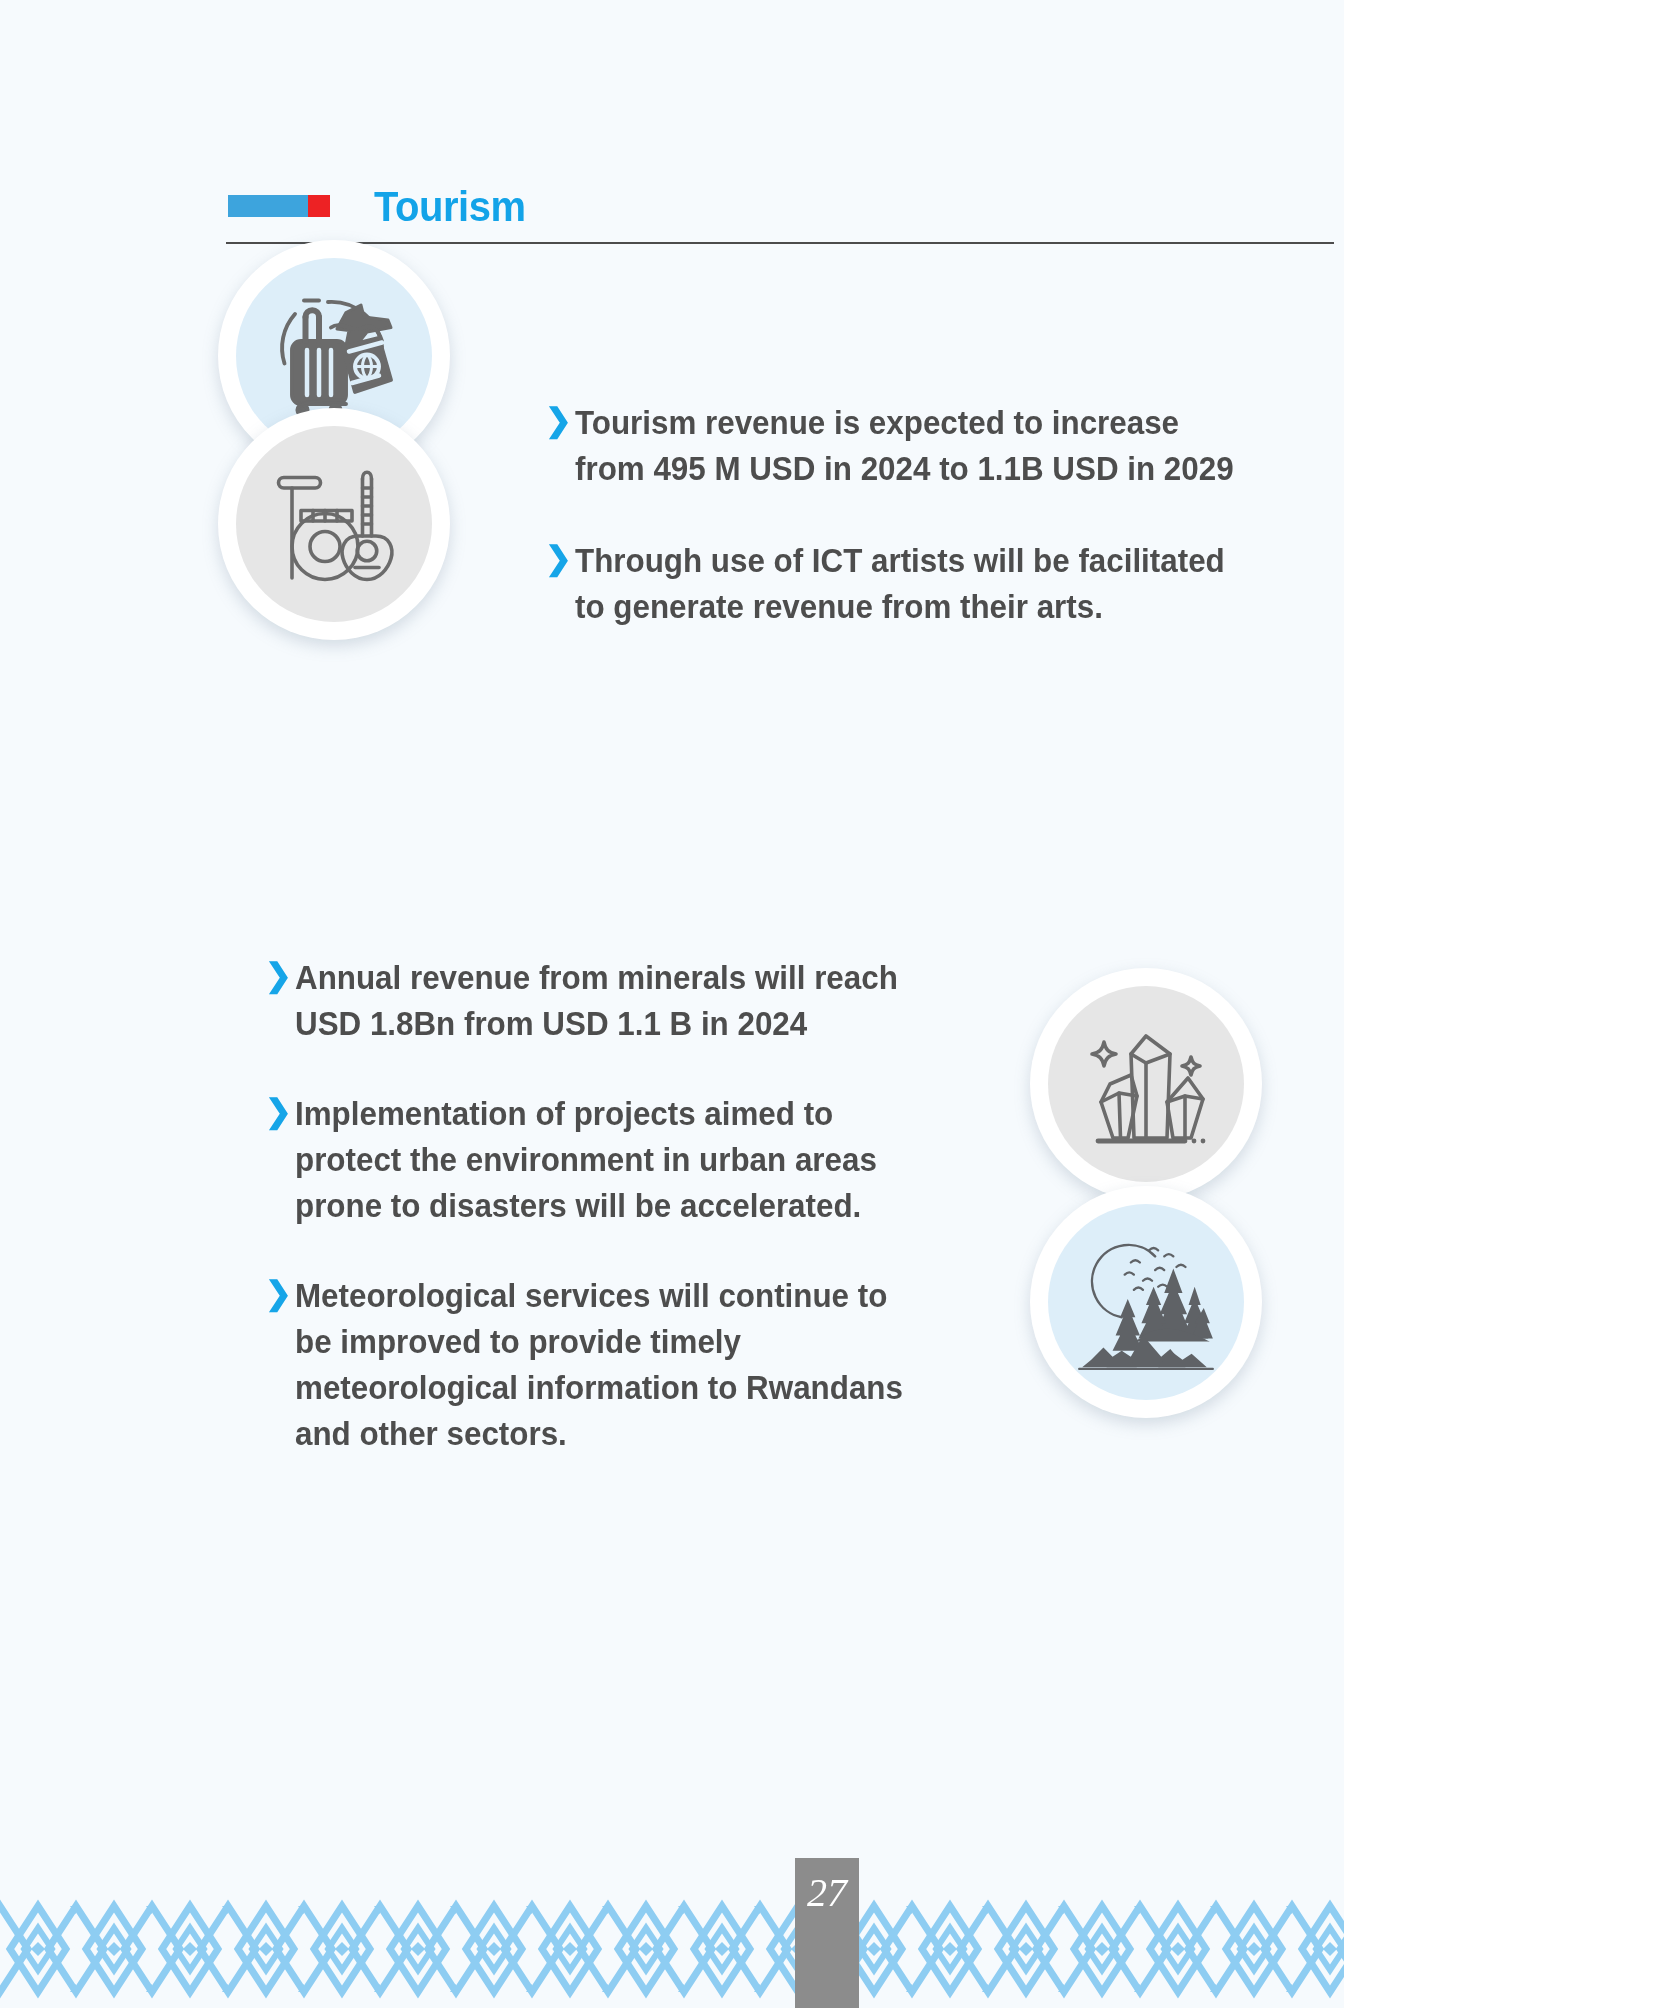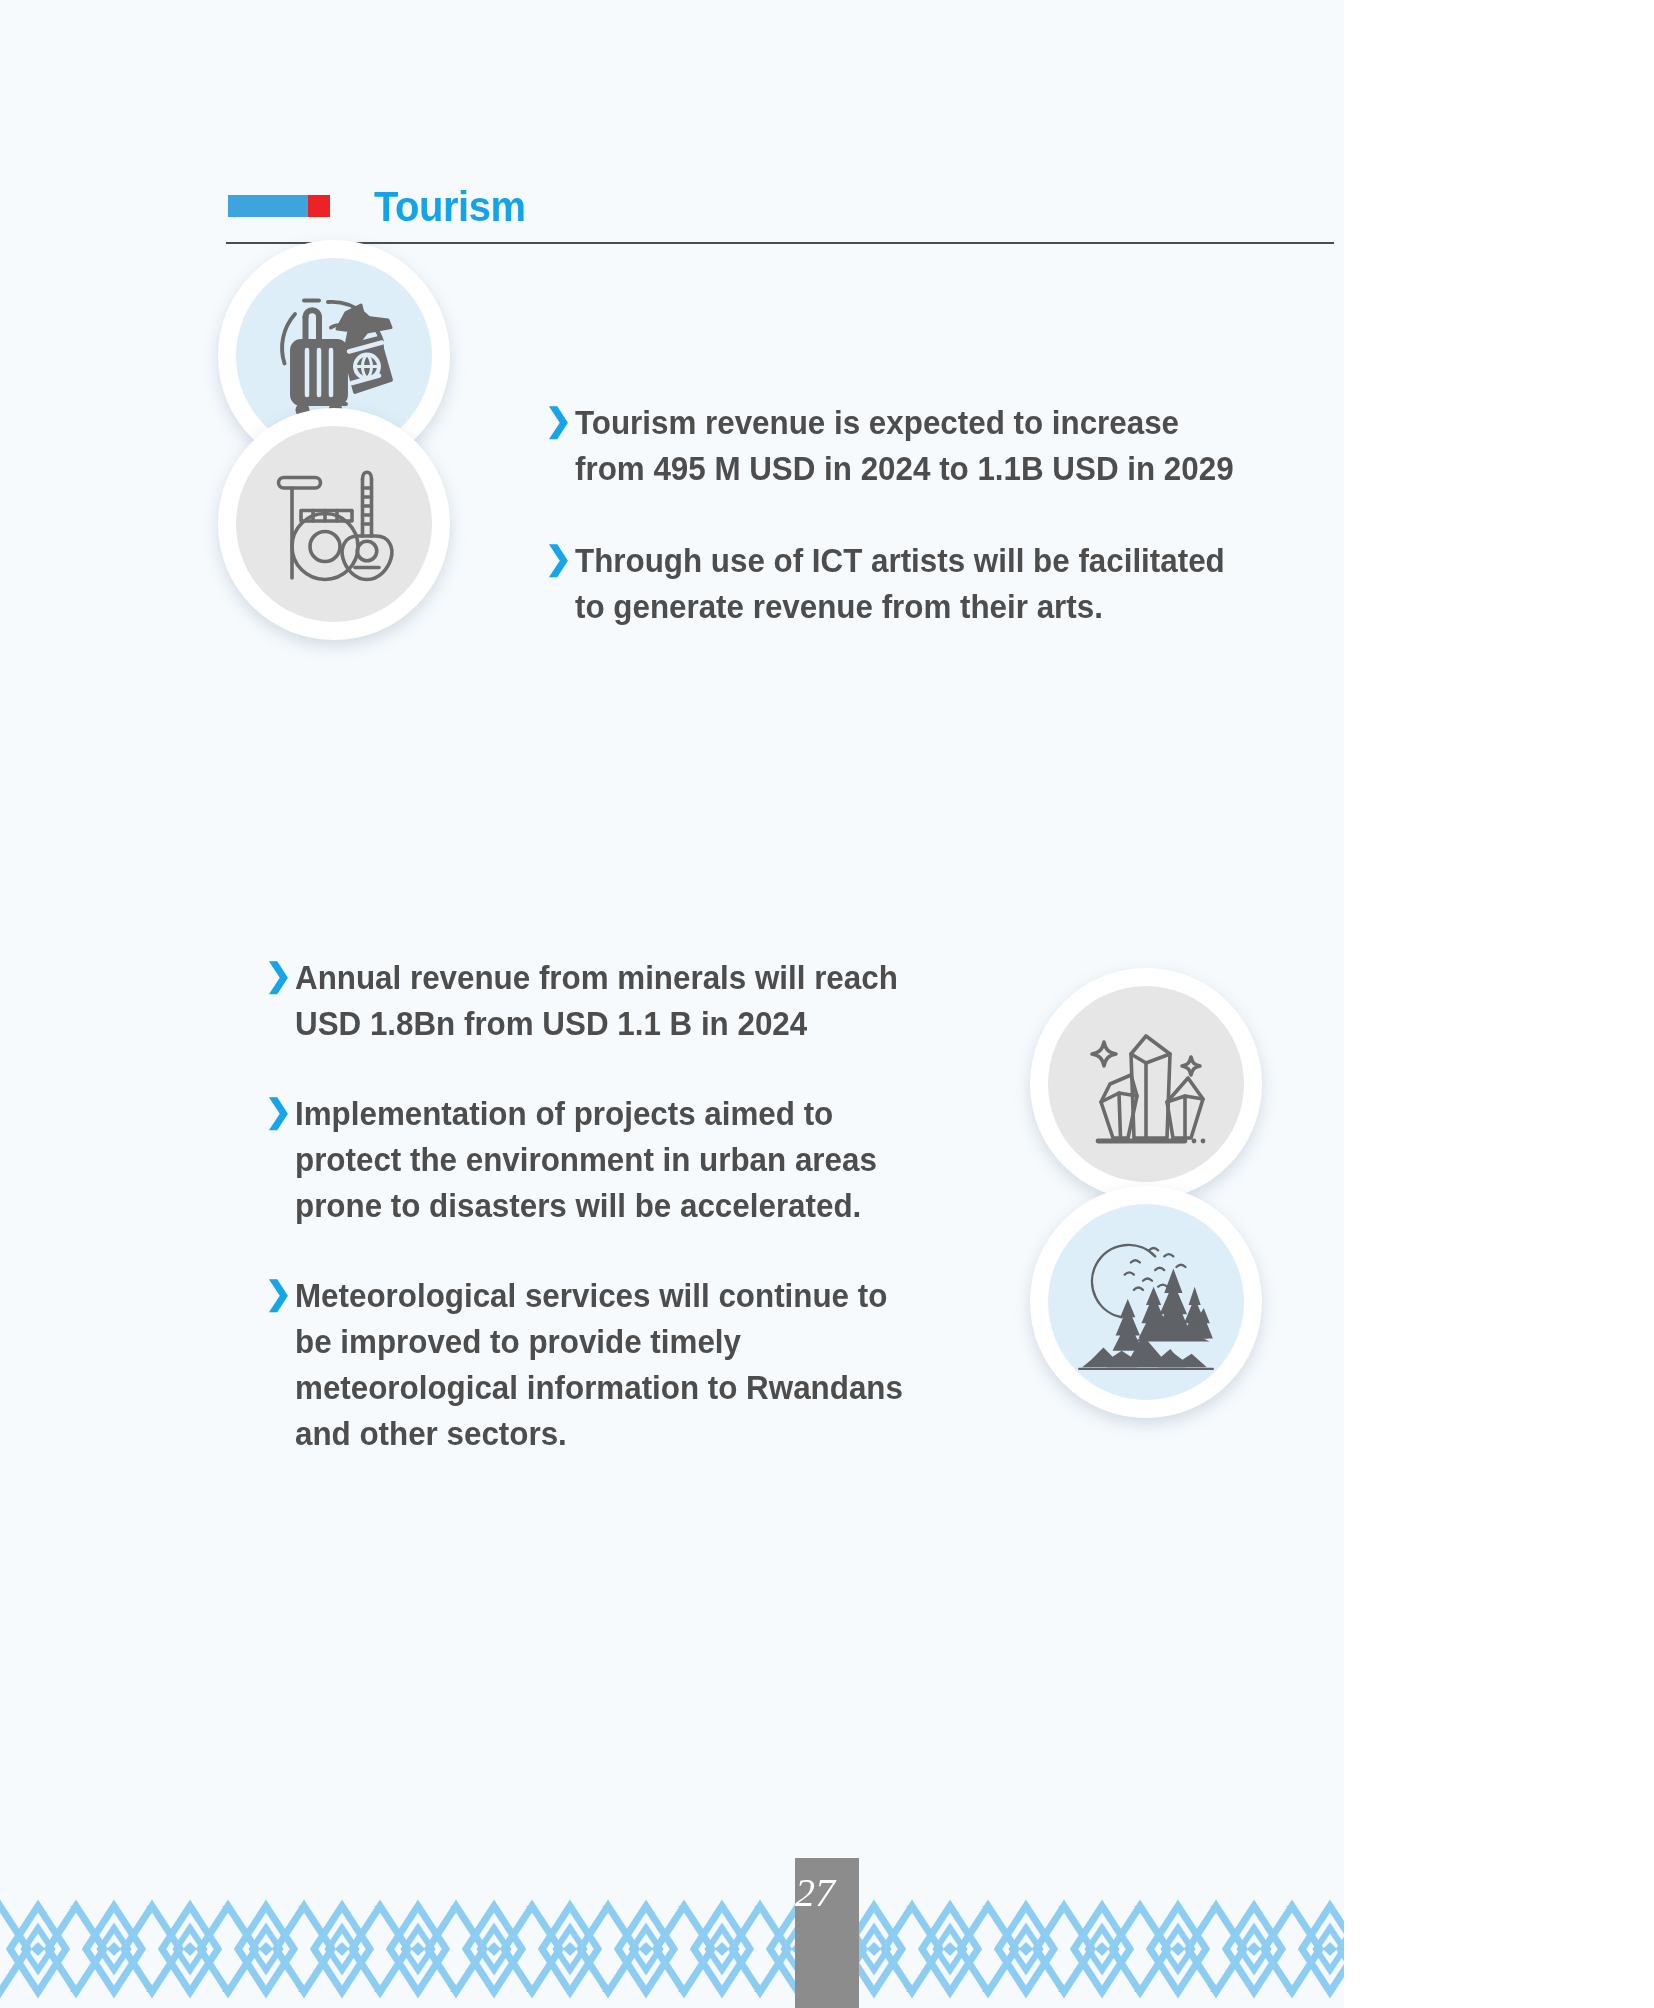--- a/index.html
+++ b/index.html
@@ -131,21 +131,21 @@
     width: 64px;
     height: 150px;
     background: #8c8c8c;
     z-index: 5;
   }
   .page-number {
     position: absolute;
     left: 795px;
     bottom: 92px;
     width: 64px;
-    text-align: left;
+    text-align: center;
     color: #ffffff;
     font-family: "Liberation Serif", serif;
     font-style: italic;
     font-size: 40px;
     z-index: 6;
   }
 </style>
 </head>
 <body>
 

